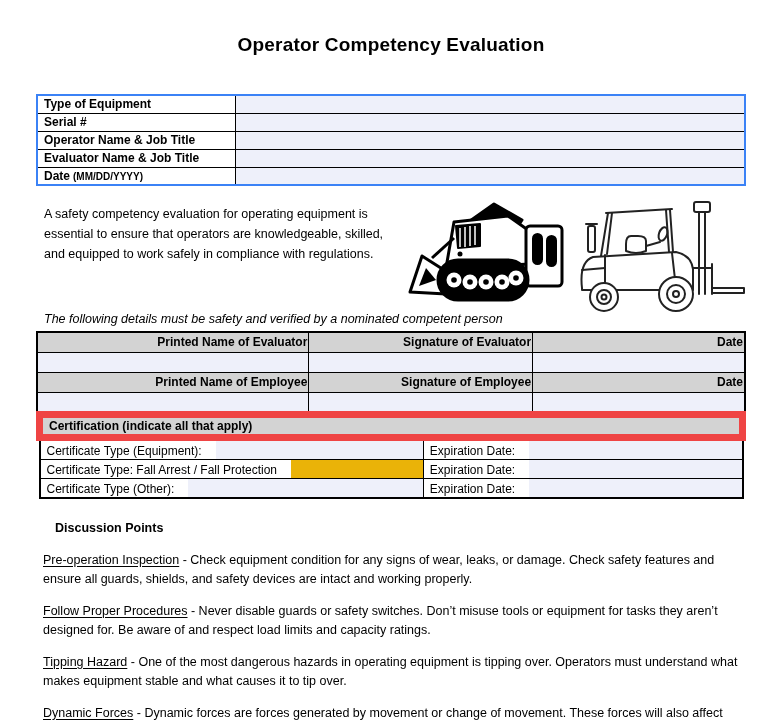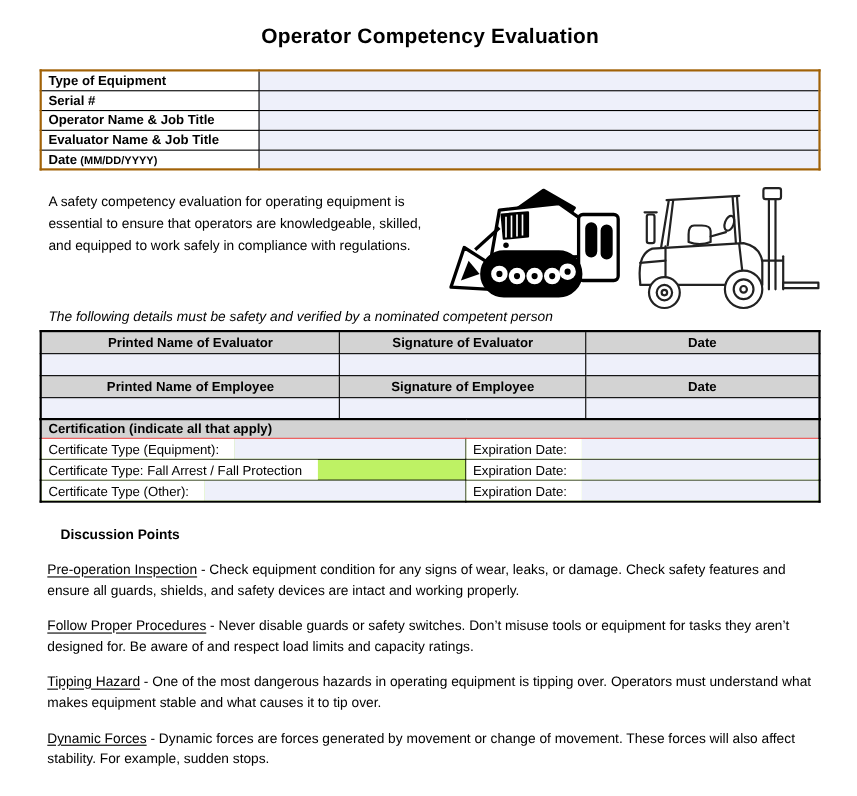--- a/index.html
+++ b/index.html
@@ -1,51 +1,51 @@
 <!DOCTYPE html>
 <html><head>
 <meta charset="utf-8">
 <style>
   * { box-sizing: border-box; }
   html,body { margin:0; padding:0; background:#ffffff; }
   .page {
     width:779px; height:724px; margin:0 auto; background:#fff;
     font-family:"Liberation Sans", sans-serif; color:#000;
-    padding:17px 33px 0 36px; overflow:hidden; position:relative;
+    padding:28px 33px 0 36px; overflow:hidden; position:relative;
   }
   .title {
     text-align:center; font-size:19px; font-weight:bold; margin:6px 0 0 0;
     letter-spacing:.2px;
   }
 
   
   table { border-collapse:collapse; }
-  .info-table { width:100%; margin-top:18px; border:2px solid #a16207; }
+  .info-table { width:100%; margin-top:38px; border:2px solid #3b82f6; }
   .info-table td { border:1px solid #000; height:18px; font-size:12px; padding:0 6px; }
   .info-table td.label { width:198px; font-weight:bold; background:#fff; white-space:nowrap; }
   .info-table td.value { background:#EEF0FA; }
   .mmdd { font-size:10px; margin-left:3px; font-weight:bold; }
 
   
   .intro { display:flex; margin-top:12px; align-items:flex-start; height:108px;gap:12px; }
   .intro-text { width:382px; font-size:12.5px; line-height:20px; padding:6px 0 0 8px; }
   .illos { display:flex; align-items:flex-start; margin-left:2px; }
   .illo { display:block; }
 
   
   .note { font-style:italic; font-size:12.5px; margin:6px 0 5px 8px; }
   .sig-table { width:100%; border:2px solid #000; table-layout:fixed; }
-  .sig-table th { border:1px solid #000; background:#D3D3D3; font-size:12px; font-weight:bold; height:20px; text-align:center; }
+  .sig-table th { border:1px solid #000; background:#D3D3D3; font-size:12px; font-weight:bold; height:20px; text-align:right; }
   .sig-table td { border:1px solid #000; background:#EEF0FA; height:20px; }
   .sig-c1 { width:38.4%; } .sig-c2 { width:31.6%; } .sig-c3 { width:30%; }
 
   
   .cert-table { width:100%; border:2px solid #000; margin-top:-2px; table-layout:fixed; }
-  .cert-table th.banner { border:1px solid #ef4444; background:#D3D3D3; font-size:12px; font-weight:bold; text-align:left; padding:1px 6px; height:17px; }
-  .cert-table td { border:1px solid #000; font-size:12px; height:18px; padding:0; background:#bef264; }
+  .cert-table th.banner { border:7px solid #ef4444; background:#D3D3D3; font-size:12px; font-weight:bold; text-align:left; padding:1px 6px; height:17px; }
+  .cert-table td { border:1px solid #000; font-size:12px; height:18px; padding:0; background:#eab308; }
   .cert-c1 { width:54.6%; } .cert-c2 { width:45.4%; }
   .cell-flex { display:flex; align-items:stretch; height:18px; }
   .cell-label { background:#fff; padding:1px 14px 0 6px; white-space:nowrap; display:flex; align-items:center; }
   .cell-field { flex:1; background:#EEF0FA; }
 
   
   .discussion { margin-top:20px; padding-left:7px; font-size:12.5px; line-height:19.5px; width:712px; }
   .discussion-heading { font-weight:bold; margin:12px; }
   .d-item { margin:12px 0 0 0; }
   .d-item:first-of-type { margin-top:0; }

